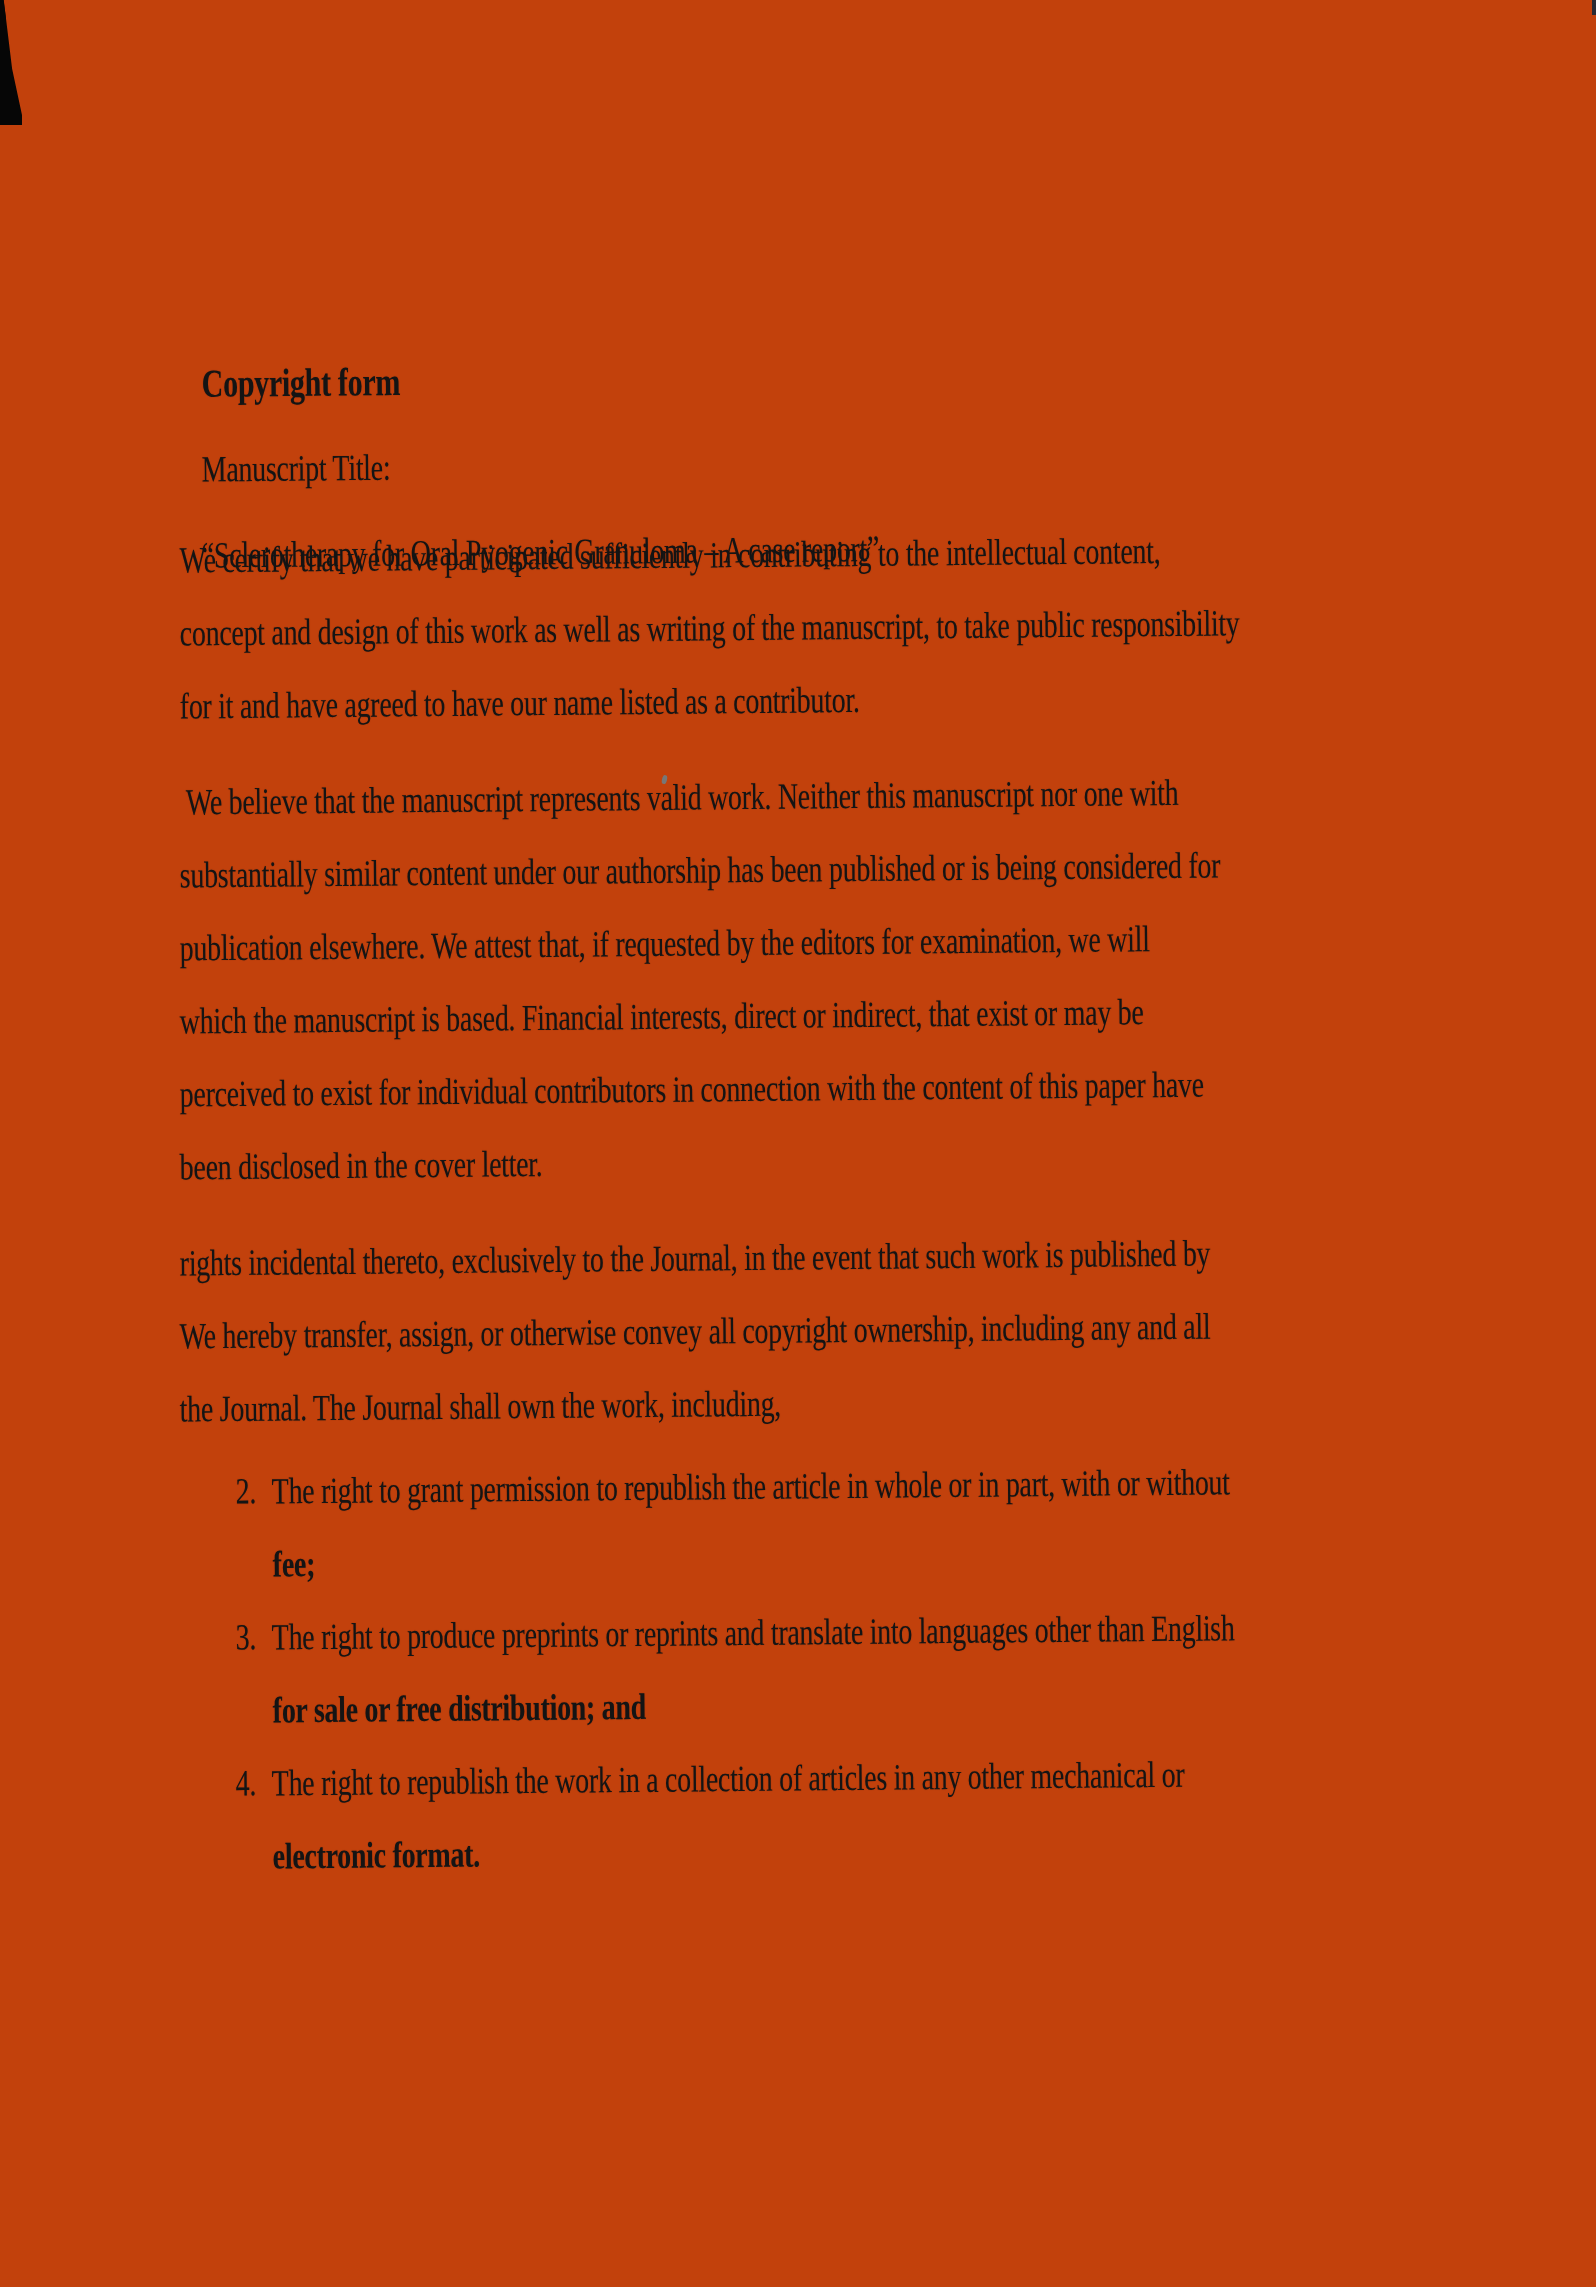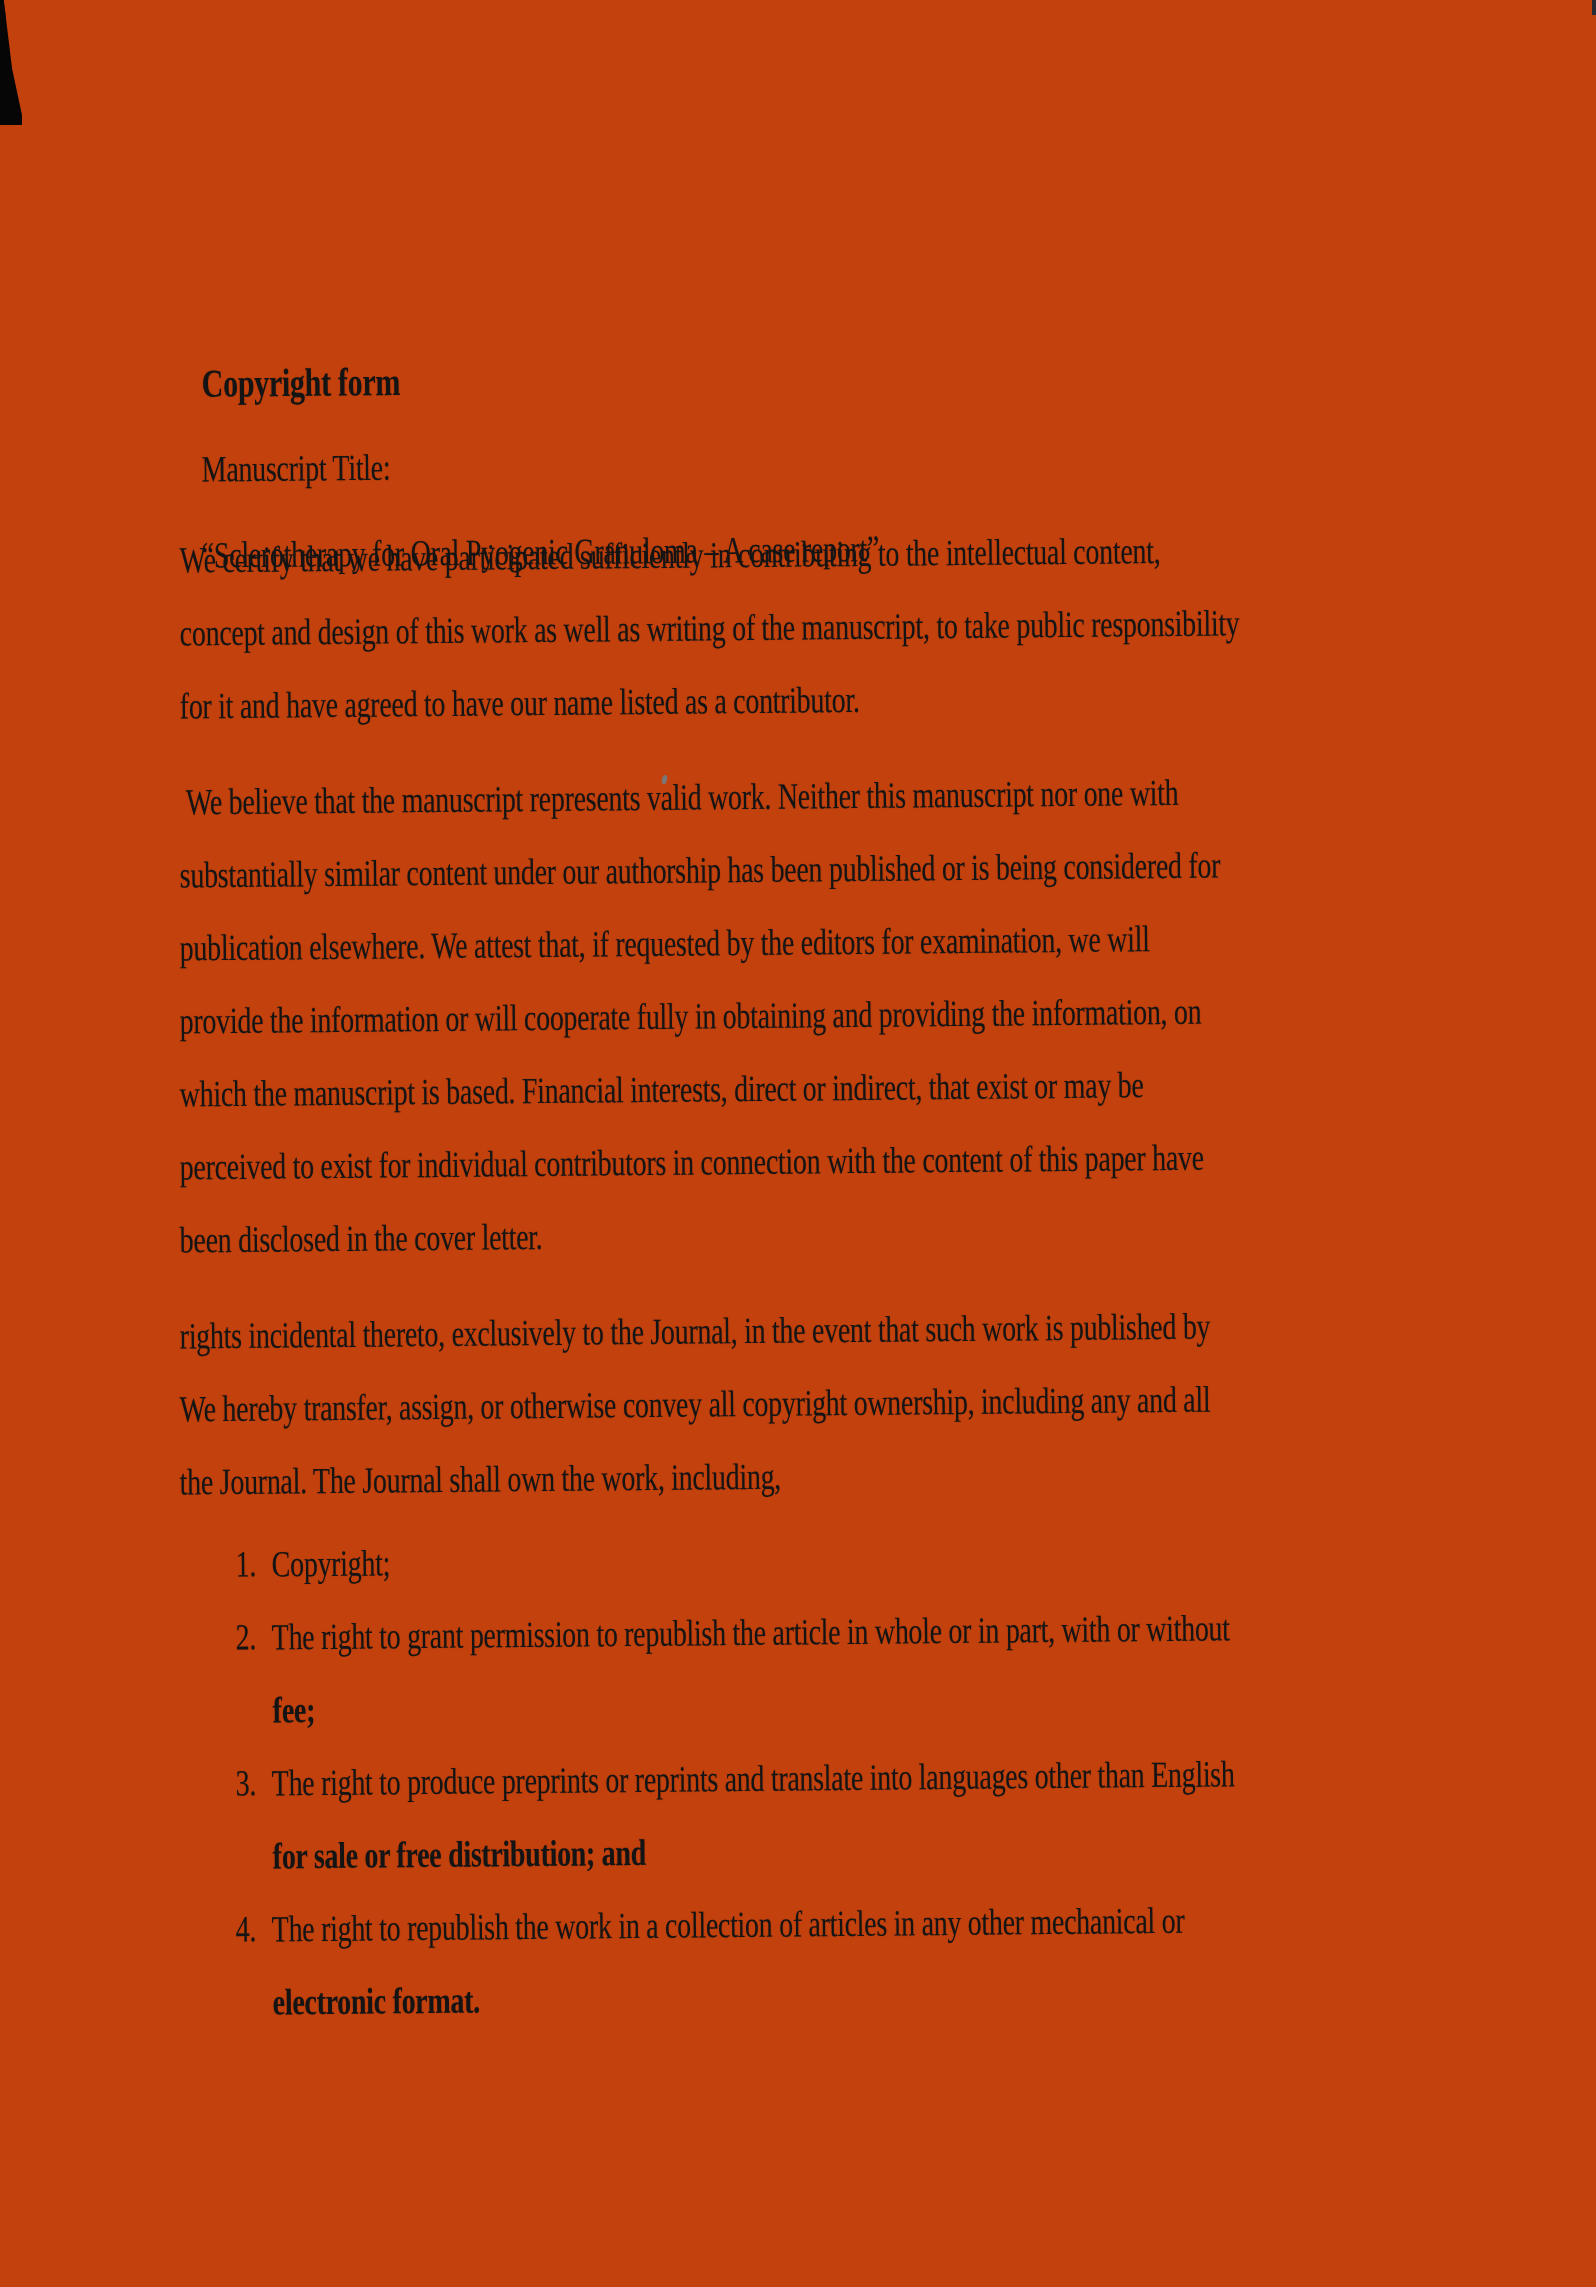--- a/index.html
+++ b/index.html
@@ -84,34 +84,32 @@
     <div id="paragraphs">
         <div class="para">
           <div class="line"><span class="txt">We certify that we have participated sufficiently in contributing to the intellectual content,</span></div>
           <div class="line"><span class="txt">concept and design of this work as well as writing of the manuscript, to take public responsibility</span></div>
           <div class="line"><span class="txt">for it and have agreed to have our name listed as a contributor.</span></div>
         </div>
         <div class="para">
           <div class="line"><span class="txt"> We believe that the manuscript represents valid work. Neither this manuscript nor one with</span></div>
           <div class="line"><span class="txt">substantially similar content under our authorship has been published or is being considered for</span></div>
           <div class="line"><span class="txt">publication elsewhere. We attest that, if requested by the editors for examination, we will</span></div>
-          <div class="line"><span class="txt">provide the information or will cooperate fully in obtaining and providing the information, on</span></div>
           <div class="line"><span class="txt">which the manuscript is based. Financial interests, direct or indirect, that exist or may be</span></div>
           <div class="line"><span class="txt">perceived to exist for individual contributors in connection with the content of this paper have</span></div>
           <div class="line"><span class="txt">been disclosed in the cover letter.</span></div>
         </div>
         <div class="para">
           <div class="line"><span class="txt">rights incidental thereto, exclusively to the Journal, in the event that such work is published by</span></div>
           <div class="line"><span class="txt">We hereby transfer, assign, or otherwise convey all copyright ownership, including any and all</span></div>
           <div class="line"><span class="txt">the Journal. The Journal shall own the work, including,</span></div>
         </div>
       </div>
 
     <div id="list" class="list">
-        <div class="li-line"><span class="txt li-num">1.</span><span class="txt">Copyright;</span></div>
         <div class="li-line"><span class="txt li-num">2.</span><span class="txt">The right to grant permission to republish the article in whole or in part, with or without</span></div>
         <div class="li-line li-cont"><span class="txt">fee;</span></div>
         <div class="li-line"><span class="txt li-num">3.</span><span class="txt">The right to produce preprints or reprints and translate into languages other than English</span></div>
         <div class="li-line li-cont"><span class="txt">for sale or free distribution; and</span></div>
         <div class="li-line"><span class="txt li-num">4.</span><span class="txt">The right to republish the work in a collection of articles in any other mechanical or</span></div>
         <div class="li-line li-cont"><span class="txt">electronic format.</span></div>
       </div>
 
   </div>
 

